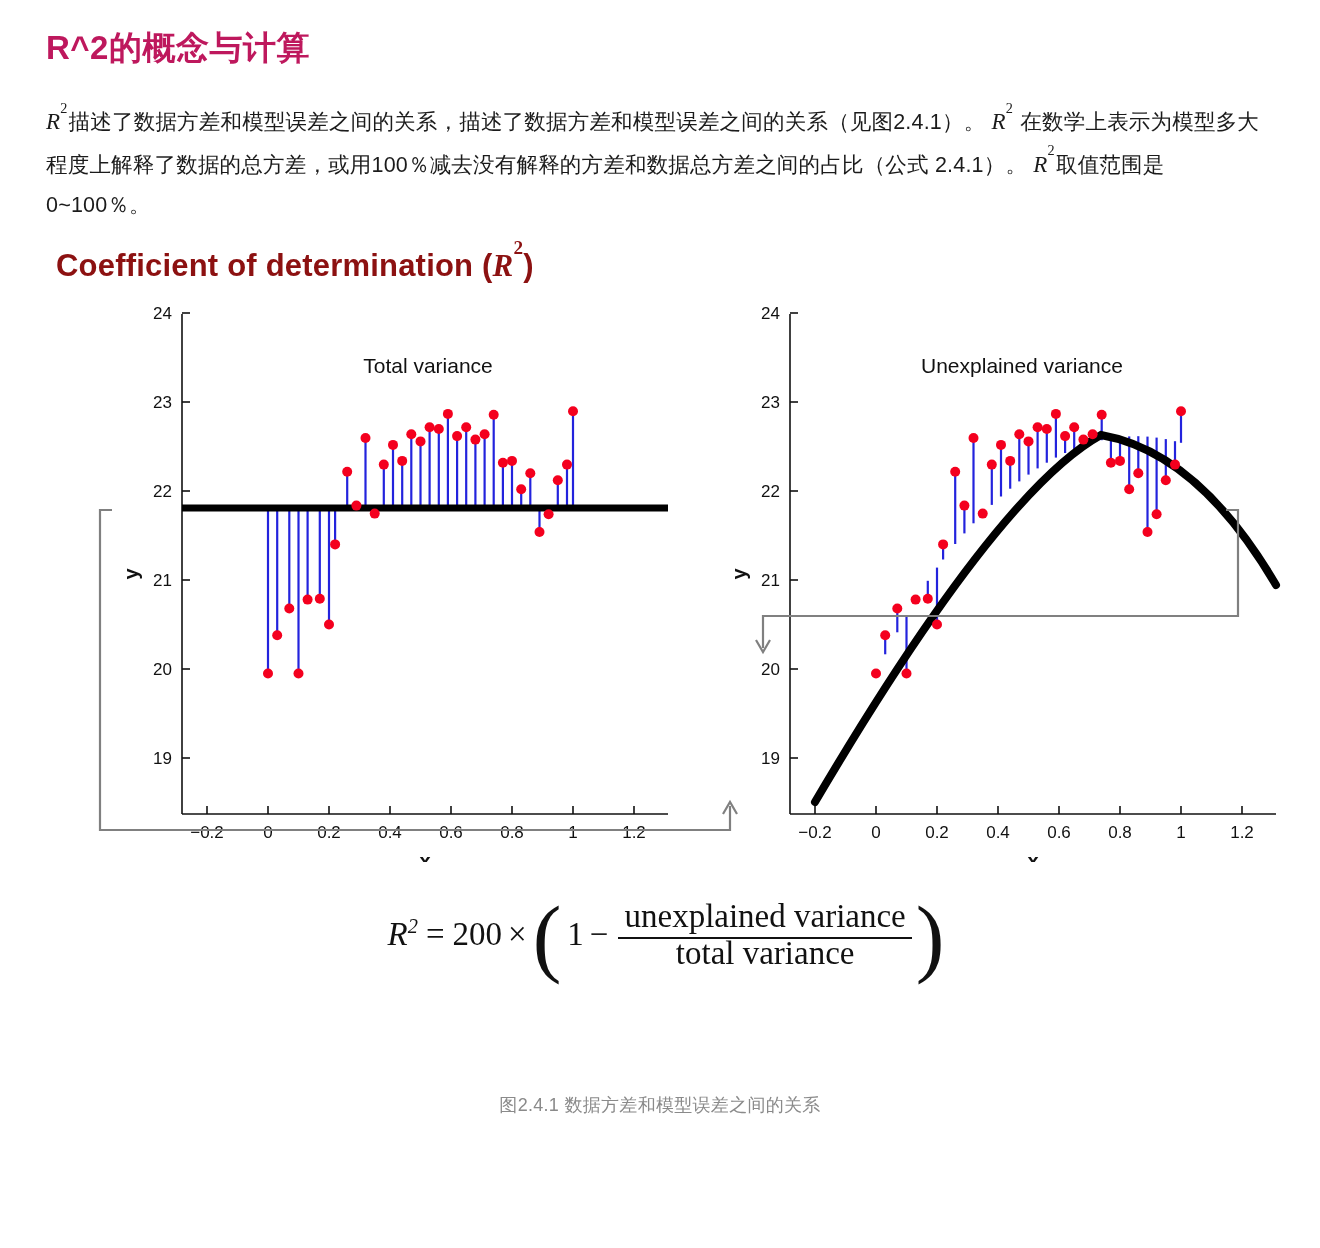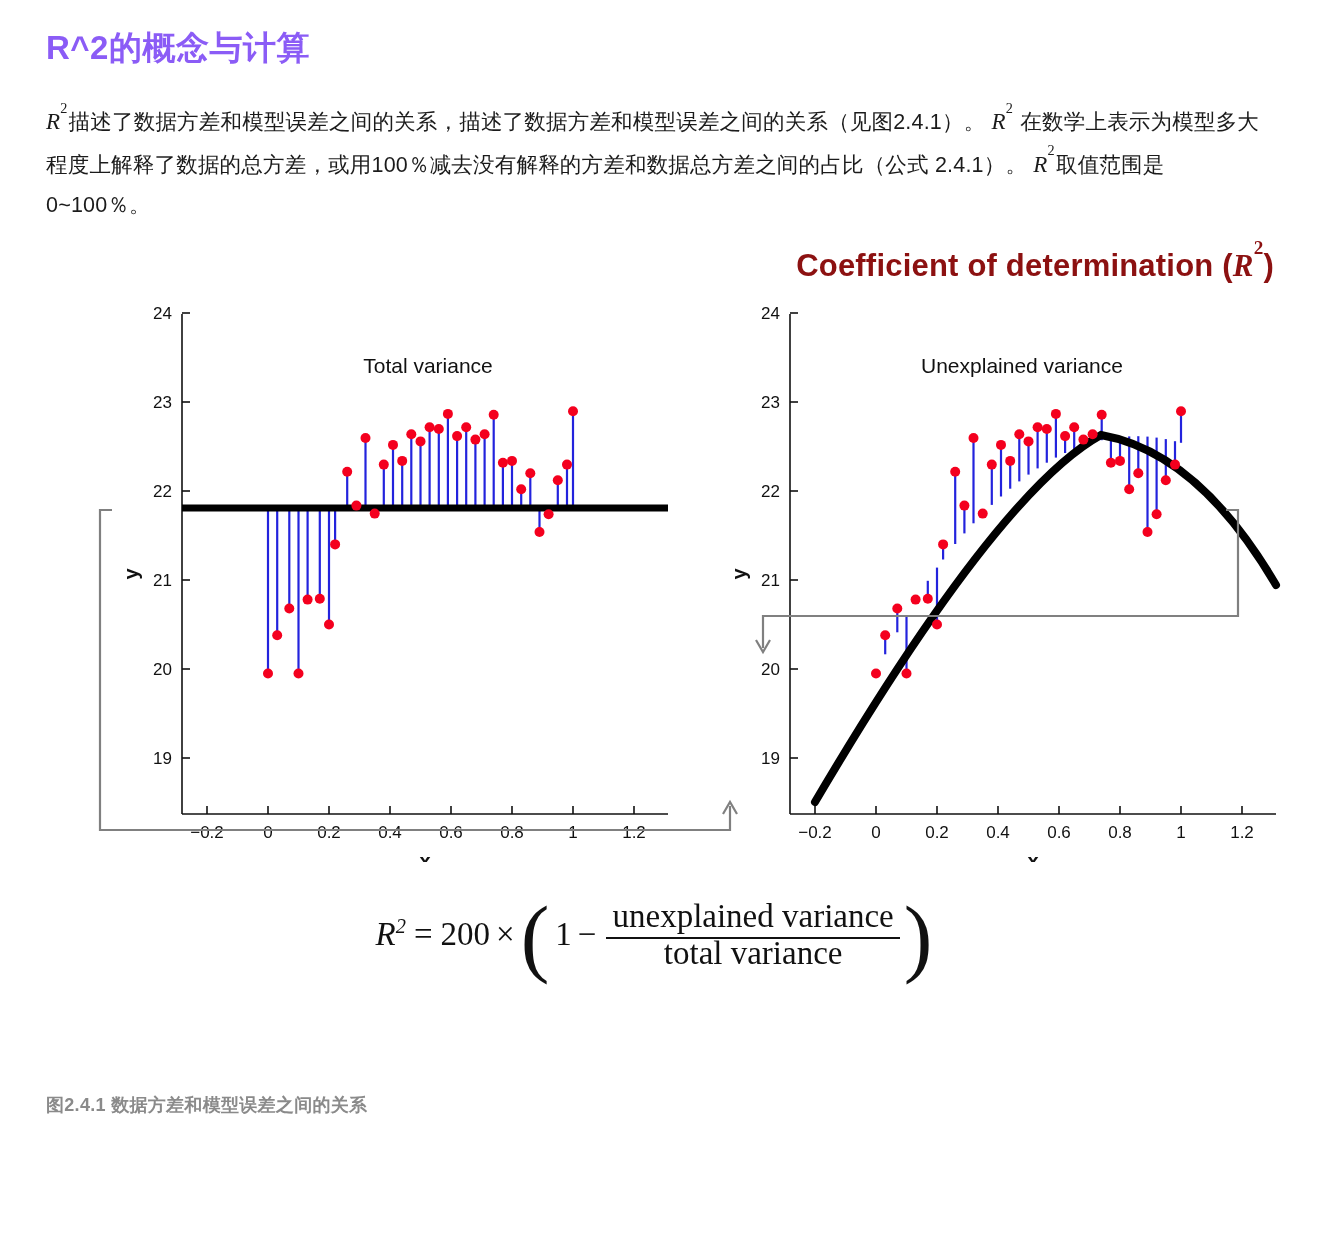--- a/index.html
+++ b/index.html
@@ -20,21 +20,21 @@
     width: 1320px;
     height: 1248px;
     box-sizing: border-box;
     padding: 0 46px;
   }
   .doc-title {
     font-size: 33px;
     font-weight: bold;
     letter-spacing: 0.5px;
     margin: 26px 0 0 0;
-    color: #8b5cf6;
+    color: #be185d;
   }
   .body-text {
     margin-top: 30px;
     font-size: 21.5px;
     line-height: 1.85;
     color: #1b1b1b;
     letter-spacing: 0.2px;
     max-width: 1215px;
   }
   .mathvar {
@@ -52,21 +52,21 @@
     left: 0px;
   }
 
   
   .figure {
     position: relative;
     margin-top: 22px;
     height: 880px;
   }
   .fig-title {
-    text-align: right;
+    text-align: left;
     color: #8c1111;
     font-weight: bold;
     font-size: 31px;
     letter-spacing: 0.2px;
     margin-left: 10px;
   }
   .fig-title .r2 {
     font-family: "Liberation Serif", serif;
     font-style: italic;
   }
@@ -107,21 +107,21 @@
   .overlay {
     position: absolute;
     left: 0; top: 0;
     width: 1228px;
     height: 880px;
     pointer-events: none;
   }
 
   .formula {
     position: absolute;
-    left: 288px;
+    left: 300px;
     top: 650px;
     width: 640px;
     text-align: center;
     font-family: "Liberation Serif", serif;
     font-size: 33px;
     color: #111;
     text-decoration: underline;
   }
   .formula .row {
     display: inline-flex;
@@ -144,24 +144,24 @@
     text-align: center;
     margin: 0 4px;
   }
   .frac .num { padding: 0 6px 3px 6px; border-bottom: 2px solid #111; }
   .frac .den { padding: 3px 6px 0 6px; }
 
   .fig-caption {
     position: absolute;
     top: 845px;
     width: 100%;
+    text-align: center;
     font-size: 18px;
     color: #8a8a8a;
     letter-spacing: .3px;
-    font-weight: bold;
   }
   .tick-label { font-family: "Liberation Sans", sans-serif; font-size: 17px; fill: #111; }
   .axis-title { font-family: "Liberation Sans", sans-serif; font-size: 20px; fill: #111; font-weight: bold;}
 </style>
 </head>
 <body>
 
 <div class="page">
 
   <h1 class="doc-title">R^2的概念与计算</h1>

